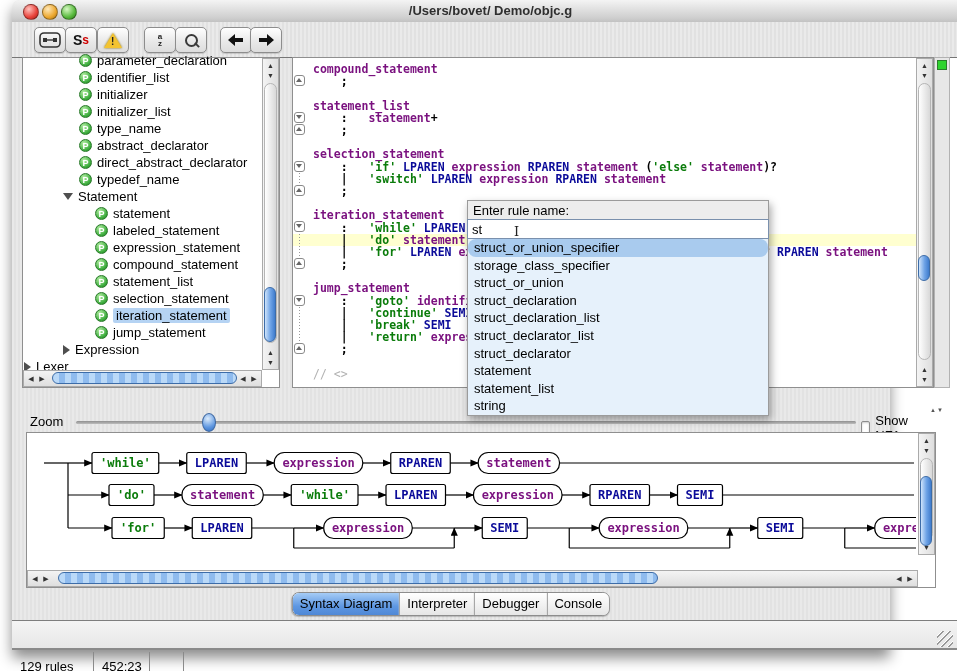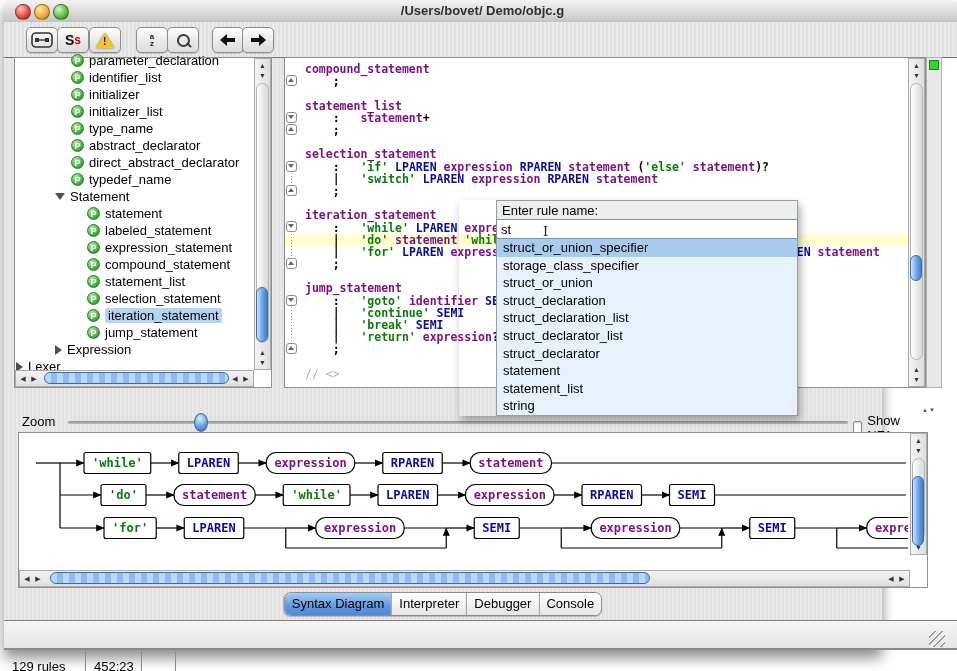--- a/index.html
+++ b/index.html
@@ -1,17 +1,17 @@
 <!DOCTYPE html>
 <html><head>
 <meta charset="utf-8">
 <style>
   html,body{margin:0;padding:0;background:#ffffff;width:957px;height:671px;overflow:hidden;
     font-family:"Liberation Sans",sans-serif;-webkit-font-smoothing:antialiased;}
-  #win{position:absolute;left:4px;top:0;width:878px;height:650px;
+  #win{position:absolute;left:12px;top:0;width:878px;height:650px;
     background:repeating-linear-gradient(90deg,#e9e9e9 0 2px,#e2e2e2 2px 4px);
     border-radius:8px 8px 0 0;box-shadow:0 8px 14px rgba(0,0,0,.45);overflow:visible;}
   
   .titlebar{position:absolute;left:0;top:0;width:957px;height:22px;
     background:linear-gradient(#f4f4f4,#cfcfcf 80%,#c2c2c2);border-bottom:1px solid #8a8a8a;
     border-radius:8px 8px 0 0;}
   .tl{position:absolute;top:4px;width:14px;height:14px;border-radius:50%;border:1px solid rgba(0,0,0,.35);}
   .tl.red{left:11px;background:radial-gradient(circle at 35% 30%,#ffc2bd,#e8423a 60%,#9c1f18);}
   .tl.yel{left:30px;background:radial-gradient(circle at 35% 30%,#ffe8b8,#eca72e 60%,#9c6a10);}
   .tl.grn{left:49px;background:radial-gradient(circle at 35% 30%,#d6f8c2,#57b93c 60%,#2d7015);}
@@ -63,26 +63,26 @@
   .fold{position:absolute;left:1px;top:0;width:11px;height:11px;border:1px solid #8a8a8a;border-radius:3px;background:#fff;box-sizing:border-box;}
   .fold:after{content:"";position:absolute;left:1px;}
   .fold.top:after{top:2px;border-left:3px solid transparent;border-right:3px solid transparent;border-top:4px solid #666;}
   .fold.bottom:after{top:2px;border-left:3px solid transparent;border-right:3px solid transparent;border-bottom:4px solid #666;}
   .code{font-family:"DejaVu Sans Mono","Liberation Mono",monospace;font-size:11.5px;font-weight:bold;white-space:pre;}
   .tk-p{color:#000;}.tk-r{color:#7a117f;}.tk-t{color:#0a0a99;}.tk-l{color:#0b7c0b;}
   .tk-c{color:#b2b2b2;font-weight:normal;}
   #an-strip{position:absolute;left:922px;top:57px;width:16px;height:331px;background:#e7e7e7;border:1px solid #b2b2b2;box-sizing:border-box;}
   #ok-square{position:absolute;left:2px;top:2px;width:10px;height:10px;background:#2fd42f;border:1px solid #2b7d2b;box-sizing:border-box;}
   
-  #popup{position:absolute;left:455px;top:200px;width:302px;z-index:20;box-shadow:2px 4px 8px rgba(0,0,0,.35);padding-left:37px;}
+  #popup{position:absolute;left:455px;top:200px;width:302px;z-index:20;box-shadow:2px 4px 8px rgba(0,0,0,.35);}
   #popup .hd{height:19px;background:#ededed;border:1px solid #9b9b9b;border-bottom:none;font-size:13px;color:#000;padding-left:5px;line-height:19px;box-sizing:border-box;}
   #popup .fld{height:20px;background:#fff;border:1px solid #7a90ad;font-size:13px;line-height:19px;padding-left:4px;position:relative;box-sizing:border-box;}
   .ibeam{position:absolute;left:46px;top:2px;font-family:"DejaVu Serif",serif;font-size:13px;color:#222;}
   #plist{background:#e6f1fb;border:1px solid #9b9b9b;border-top:none;box-sizing:border-box;}
-  .pl-item{height:17.6px;line-height:17.6px;font-size:13px;padding-left:6px;color:#000;white-space:nowrap;}
+  .pl-item{height:17.6px;line-height:17.6px;font-size:13px;padding-left:6px;color:#000;white-space:nowrap;border-radius:8px;}
   .pl-item.sel{background:#a9cbee;}
   
   #zoom-label{position:absolute;left:18px;top:414px;font-size:13px;color:#000;}
   #zoom-track{position:absolute;left:64px;top:421px;width:780px;height:3px;background:linear-gradient(#8f8f8f,#bdbdbd);border-radius:2px;}
   #zoom-thumb{position:absolute;left:188px;top:413px;width:14px;height:19px;border-radius:50%;
     background:radial-gradient(circle at 40% 28%,#dcecfc,#5f97e0 60%,#2f6cc0);border:1px solid #3c66a0;box-sizing:border-box;}
   #split-arrows{position:absolute;left:918px;top:407px;font-size:6px;color:#555;letter-spacing:1px;}
   #shownfa{position:absolute;left:849px;top:413px;display:flex;align-items:center;font-size:13px;}
   #nfa-box{width:12px;height:12px;background:#fff;border:1px solid #8d8d8d;border-radius:2px;margin-right:5px;box-shadow:inset 0 1px 2px rgba(0,0,0,.2);}
   

